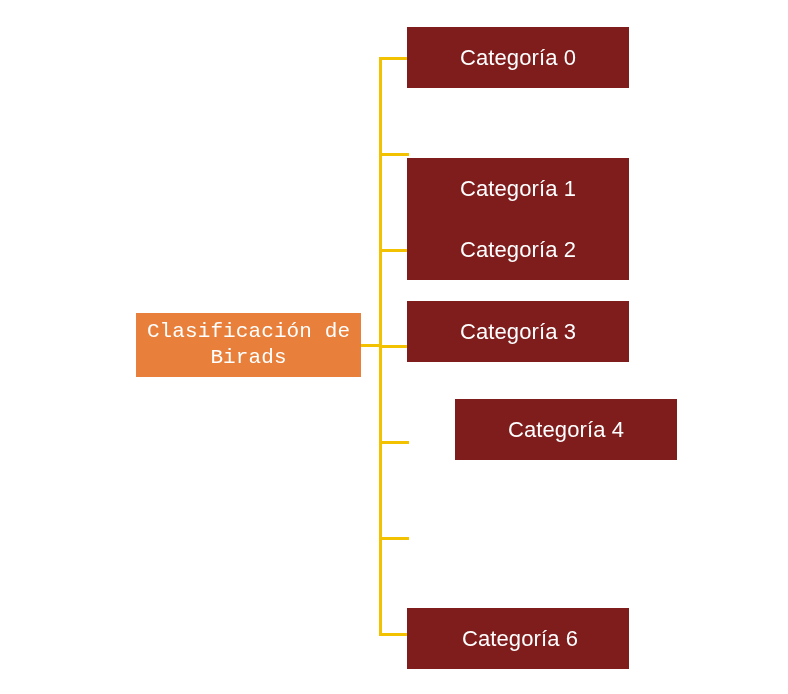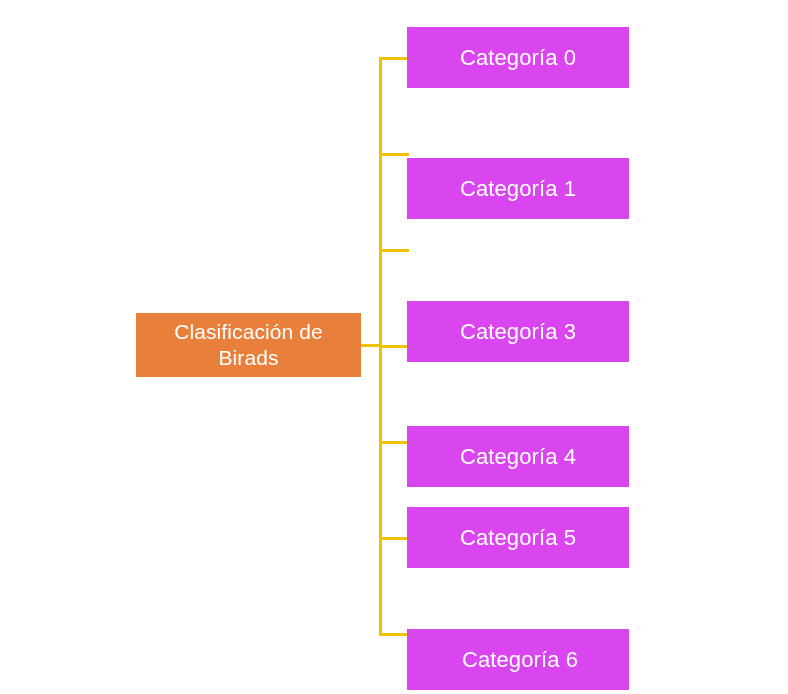--- a/index.html
+++ b/index.html
@@ -32,31 +32,31 @@
     align-items: center;
     justify-content: center;
     text-align: center;
     box-sizing: border-box;
     padding: 0 10px;
   }
   .root-node .node-label {
     color: #ffffff;
     font-size: 21px;
     line-height: 26px;
-    font-family: Liberation Sans, sans-serif;
+    font-family: Liberation Mono, monospace;
     letter-spacing: 0.1px;
   }
 
   
   .child-node {
     position: absolute;
     left: 407px;
     width: 222px;
     height: 61px;
-    background: #d946ef;
+    background: #7f1d1d;
     display: flex;
     align-items: center;
     justify-content: center;
     text-align: center;
     box-sizing: border-box;
     padding: 0 8px;
   }
   .child-node .node-label {
     color: #ffffff;
     font-size: 22px;
@@ -118,26 +118,26 @@
   <div class="root-node">
     <span class="node-label">Clasificación de Birads</span>
   </div>
 
   <div class="child-node" style="top:27px;">
     <span class="node-label">Categoría 0</span>
   </div>
   <div class="child-node" style="top:123px;margin-top:35px;">
     <span class="node-label">Categoría 1</span>
   </div>
+  <div class="child-node" style="top:219px;">
+    <span class="node-label">Categoría 2</span>
+  </div>
   <div class="child-node" style="top:301px;">
     <span class="node-label">Categoría 3</span>
   </div>
-  <div class="child-node" style="top:426px;">
+  <div class="child-node" style="top:399px;margin-left:48px;">
     <span class="node-label">Categoría 4</span>
   </div>
-  <div class="child-node" style="top:507px;">
-    <span class="node-label">Categoría 5</span>
-  </div>
-  <div class="child-node" style="top:629px;padding-left:12px;">
+  <div class="child-node" style="top:608px;padding-left:12px;">
     <span class="node-label">Categoría 6</span>
   </div>
 
 </div>
 
 </body></html>

